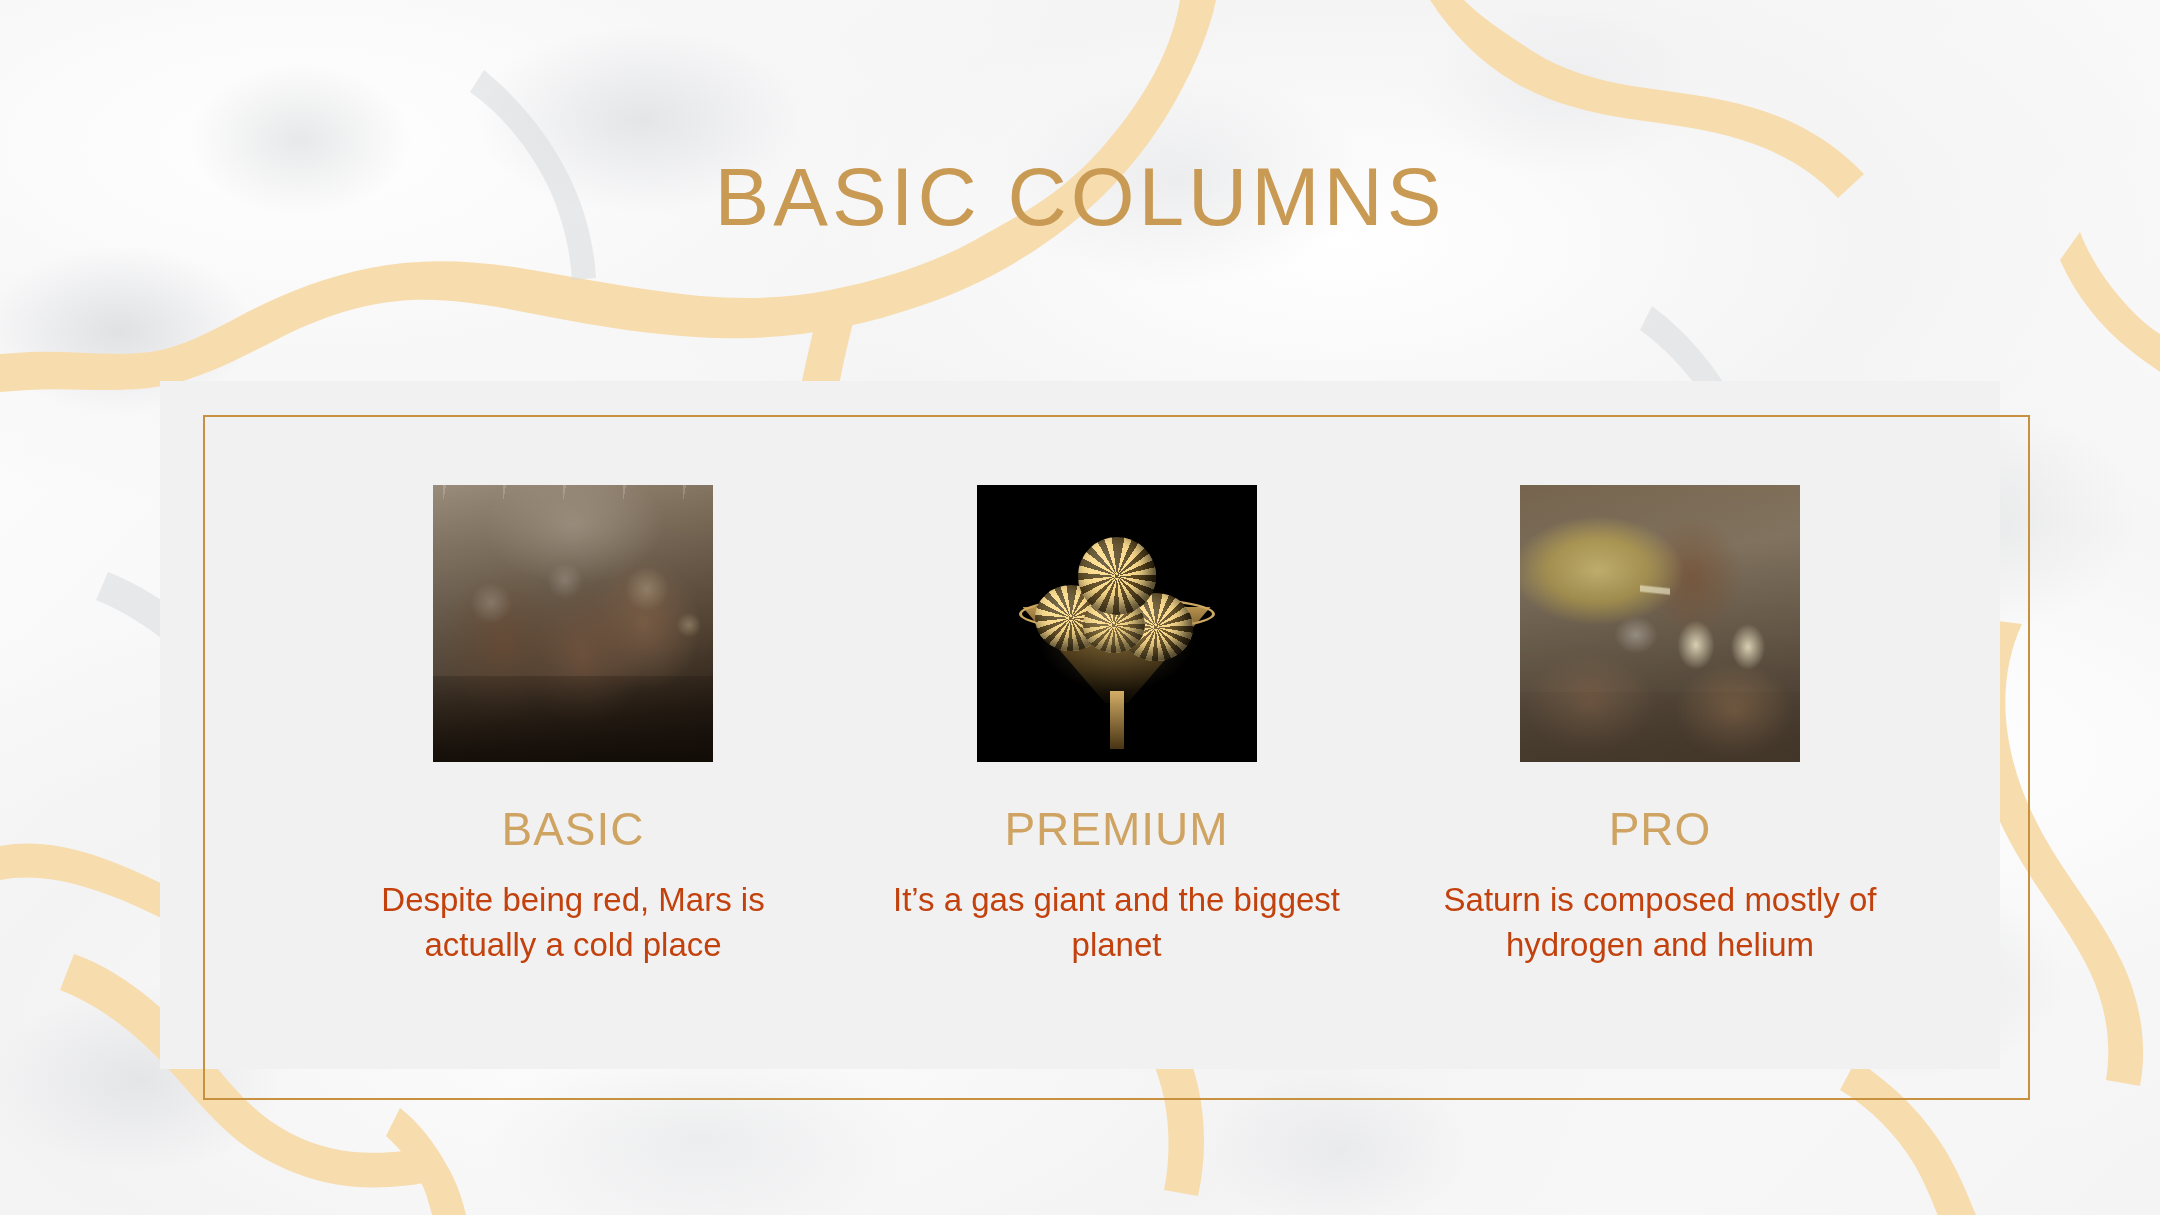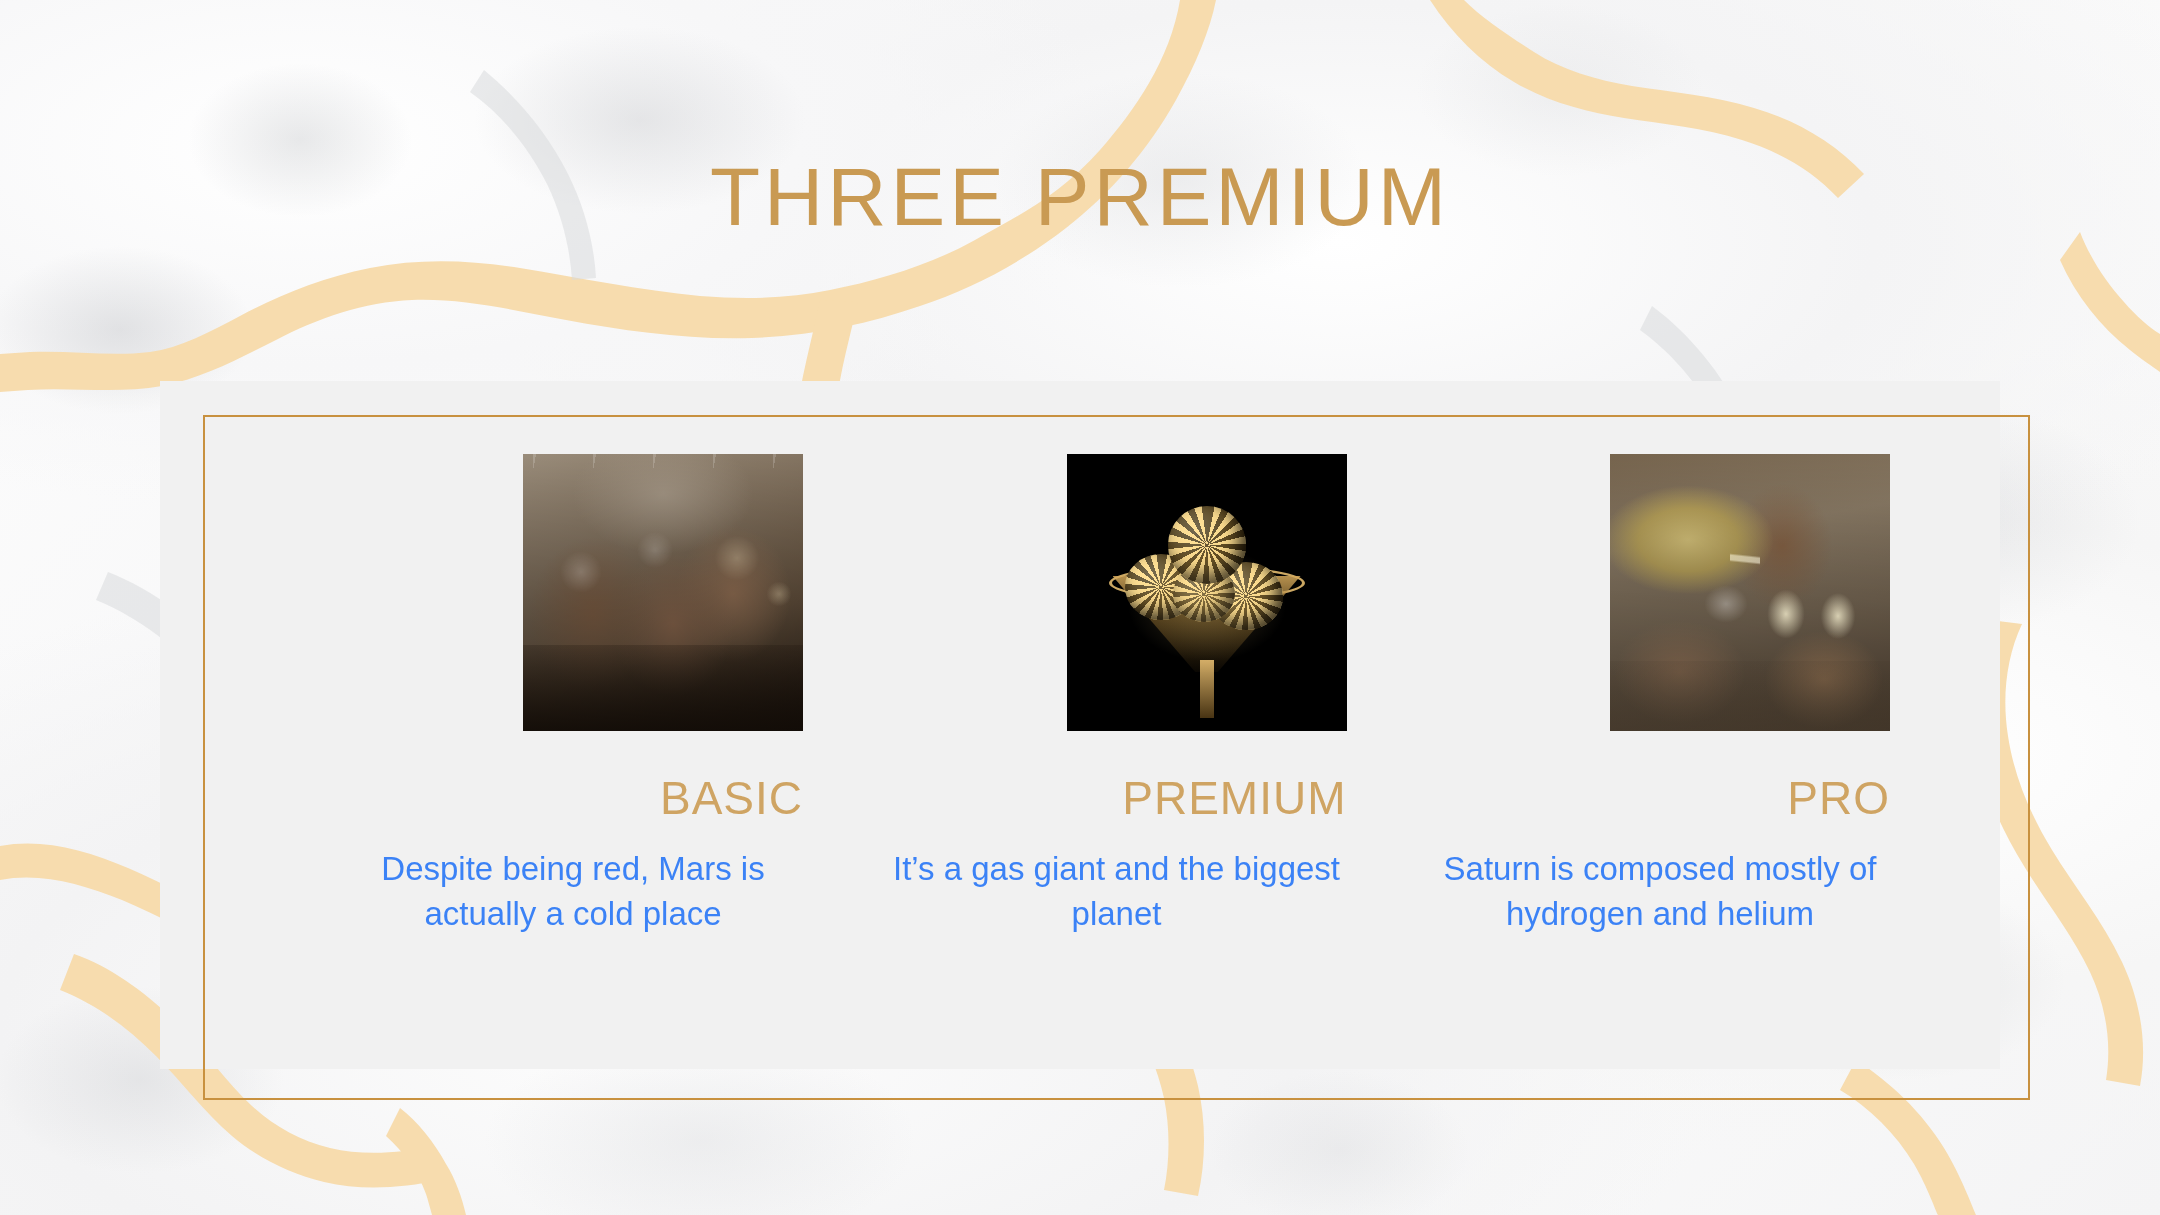--- a/index.html
+++ b/index.html
@@ -81,22 +81,22 @@
     left:203px; top:415px;
     width:1827px; height:685px;
     display:flex;
     justify-content:space-between;
     padding:0 140px;
   }
   .column {
     width:460px;
     display:flex;
     flex-direction:column;
-    align-items:flex-end;
-    padding-top:39px;
+    align-items:center;
+    padding-top:70px;
   }
 
   
   .thumb {
     width:280px; height:277px;
     position:relative;
     overflow:hidden;
     flex:0 0 auto;
   }
 
@@ -195,21 +195,21 @@
     font-weight:400;
     color:#cfa463;
     letter-spacing:1px;
     text-align:center;
     white-space:nowrap;
   }
   .col-body {
     margin-top:22px;
     font-size:33px;
     line-height:1.35;
-    color:#3b82f6;
+    color:#c2410c;
     text-align:center;
   }
 </style>
 </head>
 <body>
 
 <div id="slide">
 
   <div class="marble-base"></div>
   <div class="marble-clouds"></div>
@@ -254,21 +254,21 @@
         <path d="M96,600 C140,618 178,648 210,684 C238,716 262,752 296,778 L312,756
                  C280,730 256,694 228,660 C196,622 154,590 108,572 Z"></path>
         <path d="M1640,330 C1676,356 1704,392 1724,432 C1740,464 1750,500 1752,536 L1776,534
                  C1774,494 1762,454 1744,418 C1722,374 1690,334 1652,306 Z"></path>
         <path d="M470,92 C504,116 530,150 548,186 C562,216 570,248 572,280 L596,278
                  C594,242 584,206 568,174 C548,134 518,98 484,70 Z"></path>
       </g>
     </svg>
   </div>
 
-  <div class="title">THREE PREMIUM</div>
+  <div class="title">BASIC COLUMNS</div>
 
   <div class="panel"></div>
   <div class="gold-frame"></div>
 
   <div class="columns">
 
     <div class="column">
       <div class="thumb thumb-toast"></div>
       <div class="col-title">BASIC</div>
       <div class="col-body">Despite being red, Mars is actually a cold place</div>

